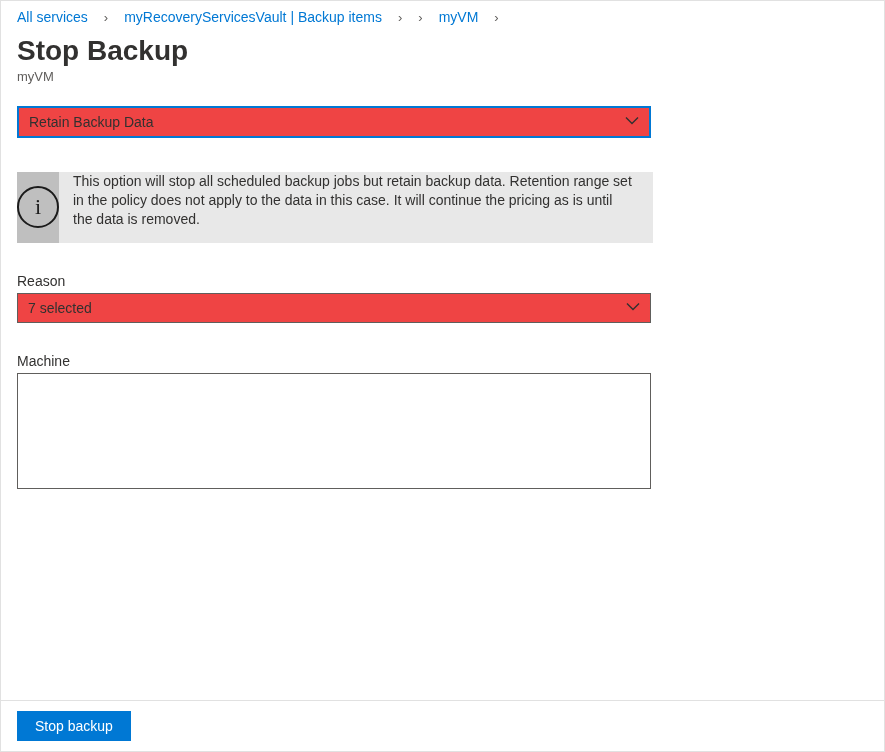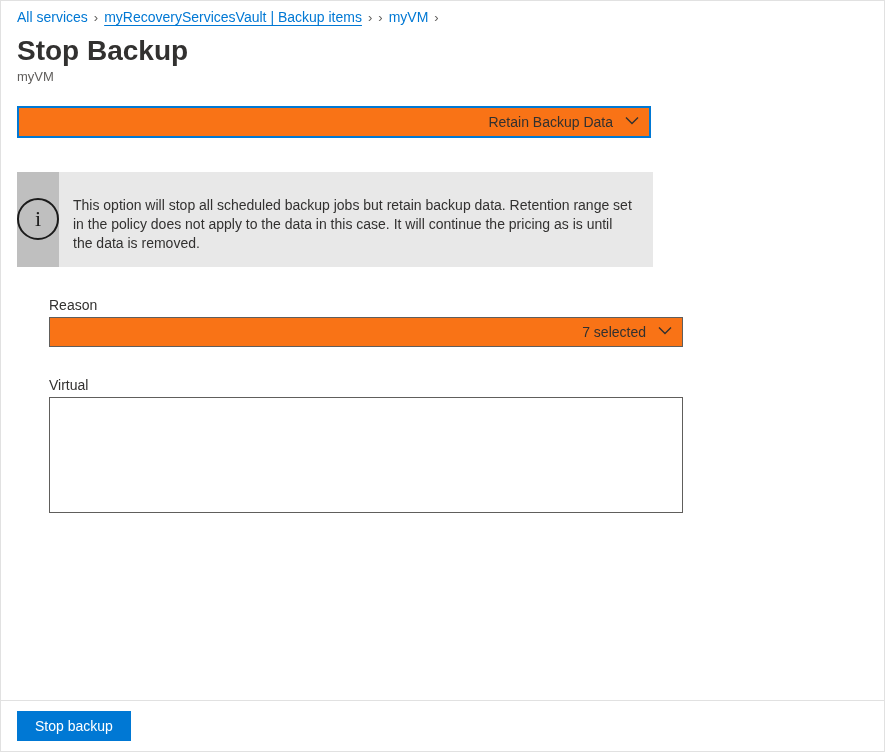--- a/index.html
+++ b/index.html
@@ -17,32 +17,31 @@
     width: 885px;
     height: 752px;
     border: 1px solid #e1e1e1;
     position: relative;
     display: flex;
     flex-direction: column;
   }
   .breadcrumb {
     display: flex;
     align-items: center;
-    gap: 6px;
+    gap: 16px;
     padding: 8px 16px 6px 16px;
     font-size: 14px;
     flex-wrap: wrap;
   }
   .breadcrumb a {
     color: #0078d4;
     text-decoration: none;
     cursor: pointer;
   }
   .breadcrumb a.underlined {
-    text-decoration: underline;
     text-underline-offset: 3px;
   }
   .breadcrumb .sep {
     color: #605e5c;
     font-size: 13px;
   }
   .header {
     padding: 4px 16px 10px 16px;
   }
   .header h1 {
@@ -60,22 +59,21 @@
     padding: 12px 16px 0 16px;
     flex: 1;
   }
   .dropdown {
     position: relative;
     width: 634px;
     border: 2px solid #0078d4;
     padding: 6px 36px 6px 10px;
     font-size: 14px;
     cursor: pointer;
-    background: #f97316;
-    text-align: right;
+    background: #ef4444;
   }
   .dropdown.plain {
     border: 1px solid #605e5c;
   }
   .dropdown .chevron {
     position: absolute;
     right: 10px;
     top: 50%;
     transform: translateY(-50%);
   }
@@ -98,28 +96,27 @@
     border: 2px solid #1b1b1b;
     border-radius: 50%;
     display: flex;
     align-items: center;
     justify-content: center;
     font-family: Georgia, serif;
     font-size: 22px;
     color: #1b1b1b;
   }
   .info-text {
-    padding: 24px 18px 14px 14px;
+    padding: 0 18px 14px 14px;
     font-size: 14px;
     color: #323130;
     line-height: 1.35;
   }
   .field-block {
     margin-top: 30px;
-    margin-left: 32px;
   }
   .field-label {
     font-size: 14px;
     font-weight: 400;
     color: #323130;
     margin-bottom: 4px;
   }
   .textarea {
     width: 634px;
     height: 116px;
@@ -190,21 +187,21 @@
         <span>7 selected</span>
         <span class="chevron">
           <svg class="chev" viewBox="0 0 14 14">
               <path d="M1 4 L7 10 L13 4" stroke="#323130" stroke-width="1.4" fill="none"></path>
             </svg>
         </span>
       </div>
     </div>
 
     <div class="field-block">
-      <div class="field-label">Virtual</div>
+      <div class="field-label">Machine</div>
       <textarea class="textarea" value="" style=""></textarea>
     </div>
 
   </div>
 
   <div class="footer">
     <button class="primary-btn">Stop backup</button>
   </div>
 
 </div>

